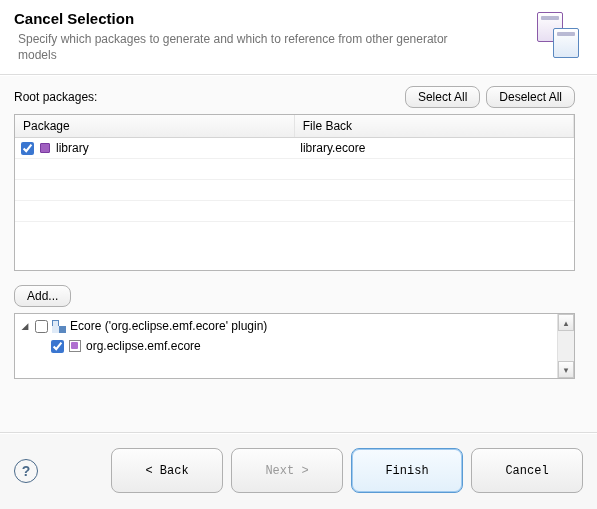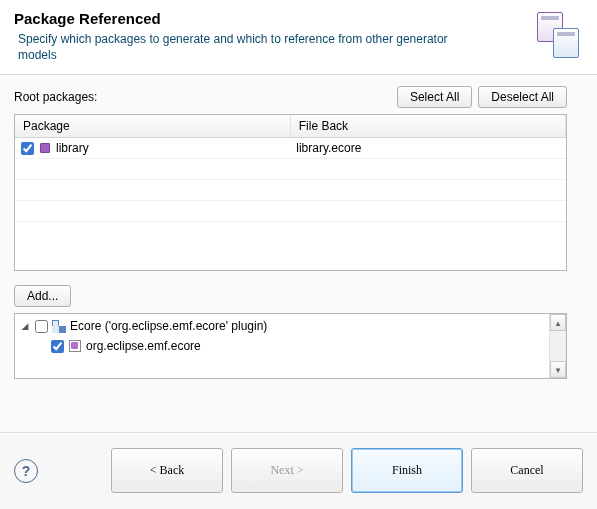--- a/index.html
+++ b/index.html
@@ -24,56 +24,56 @@
     position: relative;
   }
   .header-text { flex: 1; }
   .header-title {
     font-size: 15px;
     font-weight: bold;
     margin-bottom: 4px;
   }
   .header-desc {
     font-size: 12px;
-    color: #0c4a6e;
+    color: #737373;
     line-height: 1.35;
     padding-left: 4px;
     padding-right: 40px;
   }
   .header-image {
     width: 60px; height: 56px;
     flex-shrink: 0;
     position: relative;
   }
   .hi-box {
     position: absolute; border: 1px solid #6a6aa0; border-radius: 2px;
   }
   .hi-a { width:26px; height:30px; left:12px; top:2px; background:linear-gradient(#fff,#e8dff2); border-color:#8a5aa8;}
   .hi-b { width:26px; height:30px; left:28px; top:18px; background:linear-gradient(#fff,#dfeaf7); border-color:#5a88c0;}
   .hi-a::before,.hi-b::before {content:"";position:absolute;top:3px;left:3px;right:3px;height:4px;background:rgba(120,120,170,.5);border-radius:1px;}
   .content {
     flex: 1;
-    padding: 10px 30px 6px 14px;
+    padding: 10px 22px 6px 14px;
     background: #fafafa;
     border-top: 1px solid #fff;
     display: flex;
     flex-direction: column;
     overflow: hidden;
   }
   .row-split {
     display: flex;
     align-items: center;
     justify-content: space-between;
     margin-bottom: 6px;
   }
   .label { font-size: 12px; }
   .btn {
     background: linear-gradient(#fdfdfd,#ececec);
     border: 1px solid #b0b0b0;
-    border-radius: 3px;
+    border-radius: 8px;
     font-size: 12px;
     font-family: inherit;
     padding: 3px 12px;
     min-width: 74px;
     cursor: pointer;
   }
   .btn-group { display:flex; gap:6px; }
   .table-wrap {
     border: 1px solid #b6b6b6;
     background: #fff;
@@ -158,38 +158,38 @@
   }
   .help-icon{
     width:24px;height:24px;border:1.5px solid #4a6a8a;border-radius:50%;
     display:flex;align-items:center;justify-content:center;color:#4a6a8a;font-weight:bold;
     margin-right:auto;cursor:pointer;font-size:14px;
   }
   .wiz-btn{
     min-width:112px;height:45px;
     background: linear-gradient(#fdfdfd,#ececec);
     border: 1px solid #b0b0b0;
-    border-radius: 3px;
-    font-size: 12px;
-    font-family: Liberation Serif, serif;
+    border-radius: 8px;
+    font-size: 12px;
+    font-family: Liberation Mono, monospace;
     cursor:pointer;
   }
   .wiz-btn.disabled{color:#9a9a9a;cursor:default;}
   .wiz-btn.default{
     border-color:#5a9bd4;
     box-shadow:0 0 0 1px #9ec9ef inset;
     background:linear-gradient(#f6fbff,#e2f0fb);
   }
 </style>
 </head>
 <body>
 
 <div class="header">
   <div class="header-text">
-    <div class="header-title">Package Referenced</div>
+    <div class="header-title">Cancel Selection</div>
     <div class="header-desc">Specify which packages to generate and which to reference from other generator models</div>
   </div>
   <div class="header-image">
     <div class="hi-box hi-a"></div>
     <div class="hi-box hi-b"></div>
   </div>
 </div>
 
 <div class="content">
 

